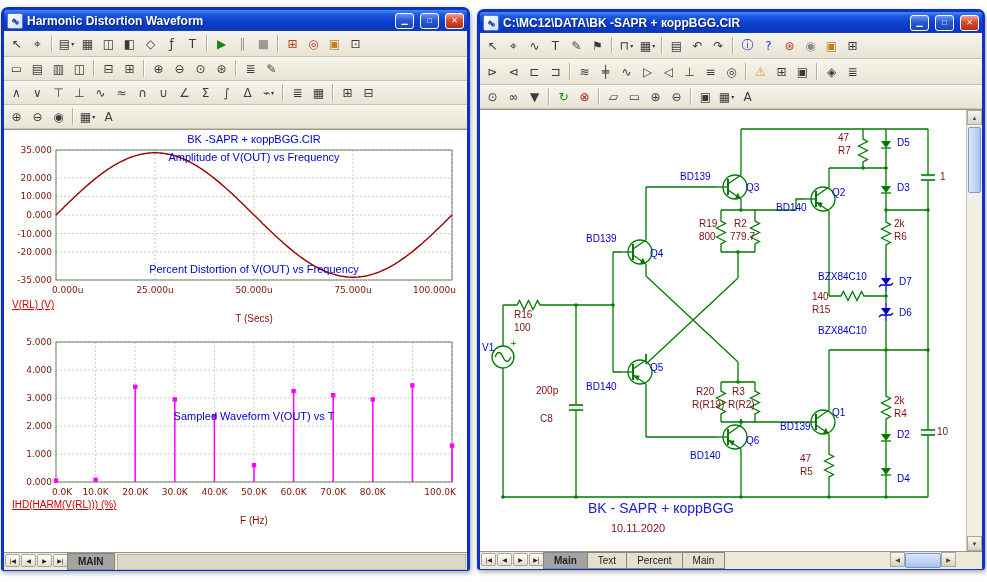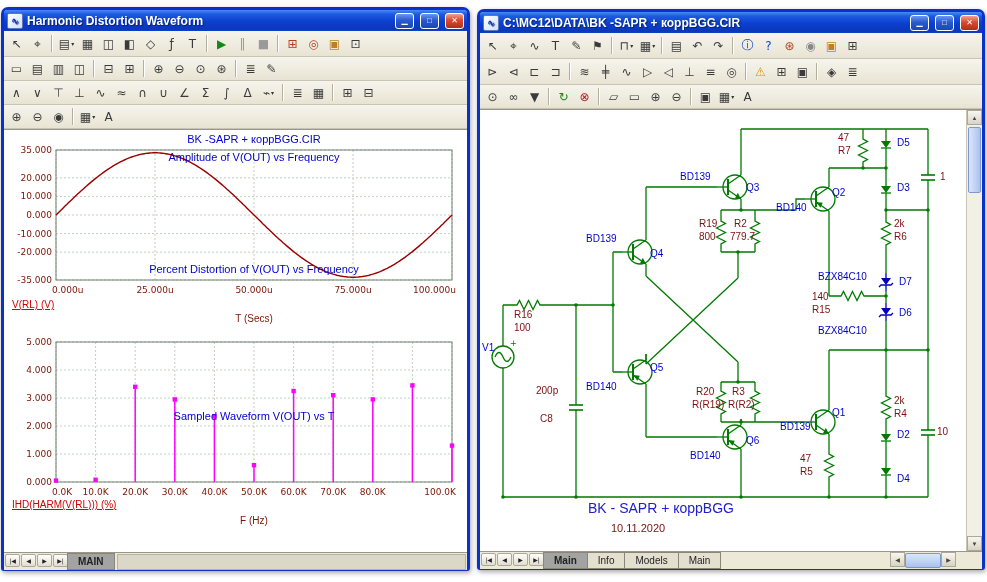--- a/index.html
+++ b/index.html
@@ -715,22 +715,22 @@
         </button>
         <button class="tbtn" title="next-page-button">
           <span>▶</span>
         </button>
         <button class="tbtn" title="last-page-button">
           <span>▶|</span>
         </button>
       </span>
     <span style="display:flex">
         <div class="dtab sel">Main</div>
-        <div class="dtab">Info</div>
-        <div class="dtab">Models</div>
+        <div class="dtab">Text</div>
+        <div class="dtab">Percent</div>
         <div class="dtab">Main</div>
       </span>
     <div class="hscroll">
       <button class="sbtn" style="width:15px">◀</button>
       <div class="hthumb"></div>
       <button class="sbtn" style="width:15px">▶</button>
     </div>
   </div>
 </div>
 

